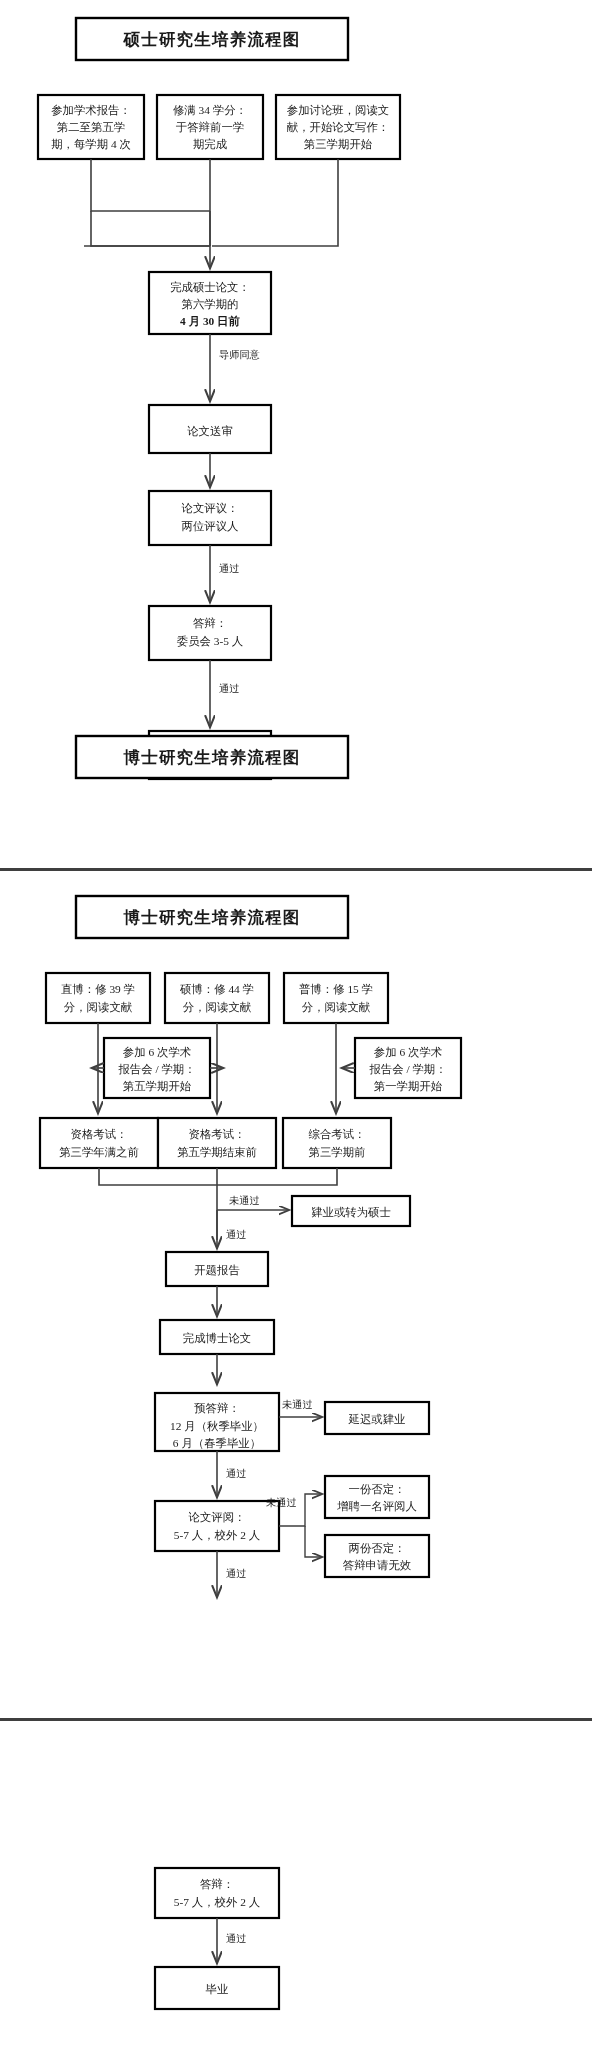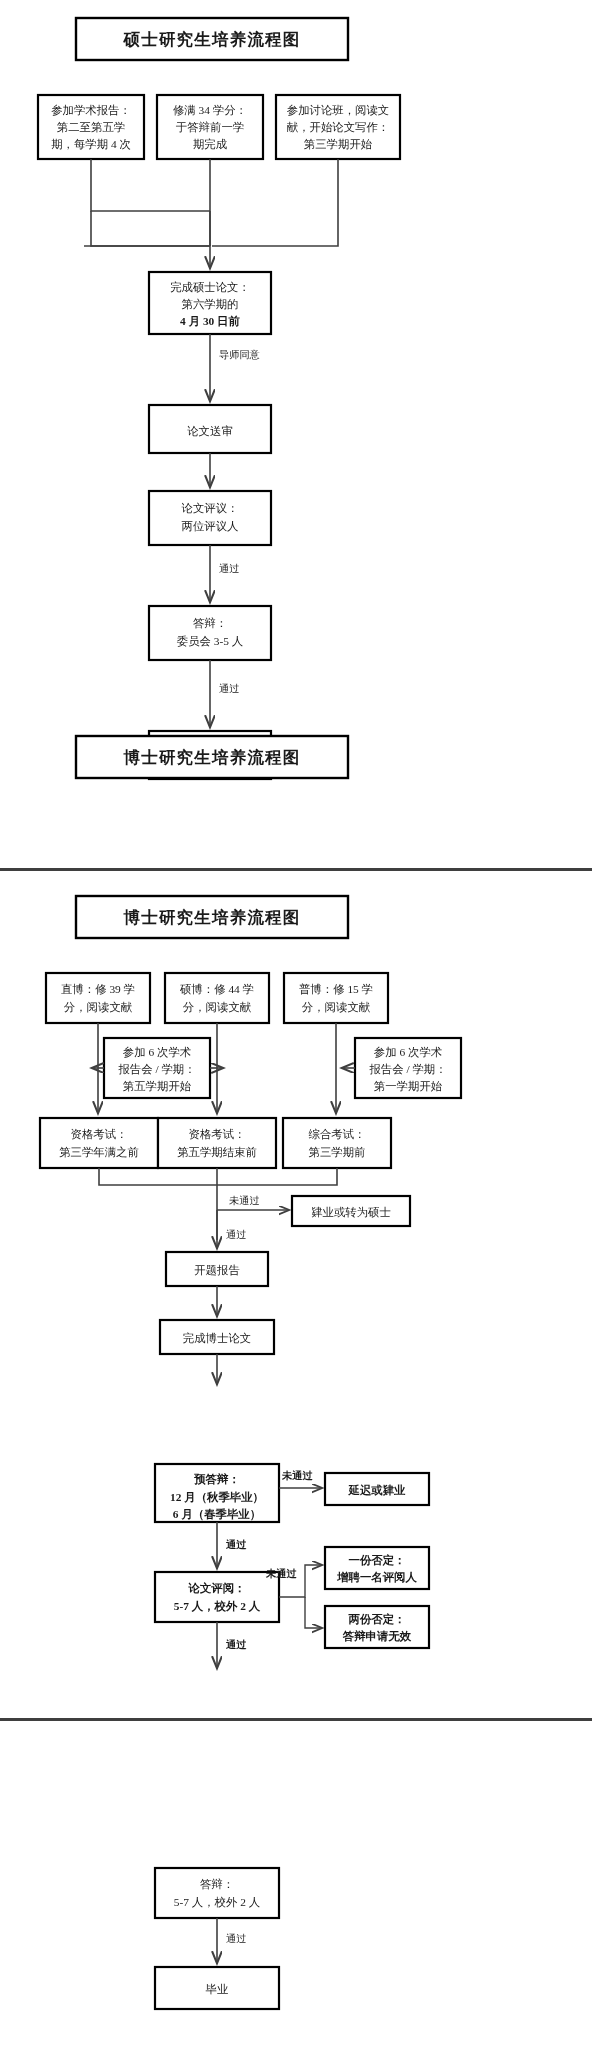--- a/index.html
+++ b/index.html
@@ -222,21 +222,21 @@
 
       <g>
         <rect class="bx" x="160" y="440" width="114" height="34"></rect>
         <text class="t-box" x="217" y="462" text-anchor="middle">完成博士论文</text>
       </g>
 
       <path class="ln" d="M217,474 L217,504" marker-end="url(#ah)"></path>
     </svg>
   </div>
 
-  <div class="sheet" style="top:1456px;height:300px;font-weight:bold;">
+  <div class="sheet" style="top:1385px;height:300px;">
     <svg width="600" height="300" viewBox="0 0 600 300">
 
       <g>
         <rect class="bx" x="155" y="8" width="124" height="58"></rect>
         <text class="t-box" x="217" y="27" text-anchor="middle">预答辩：</text>
         <text class="t-box" x="217" y="45" text-anchor="middle">12 月（秋季毕业）</text>
         <text class="t-box" x="217" y="62" text-anchor="middle">6 月（春季毕业）</text>
       </g>
 
       <g>

